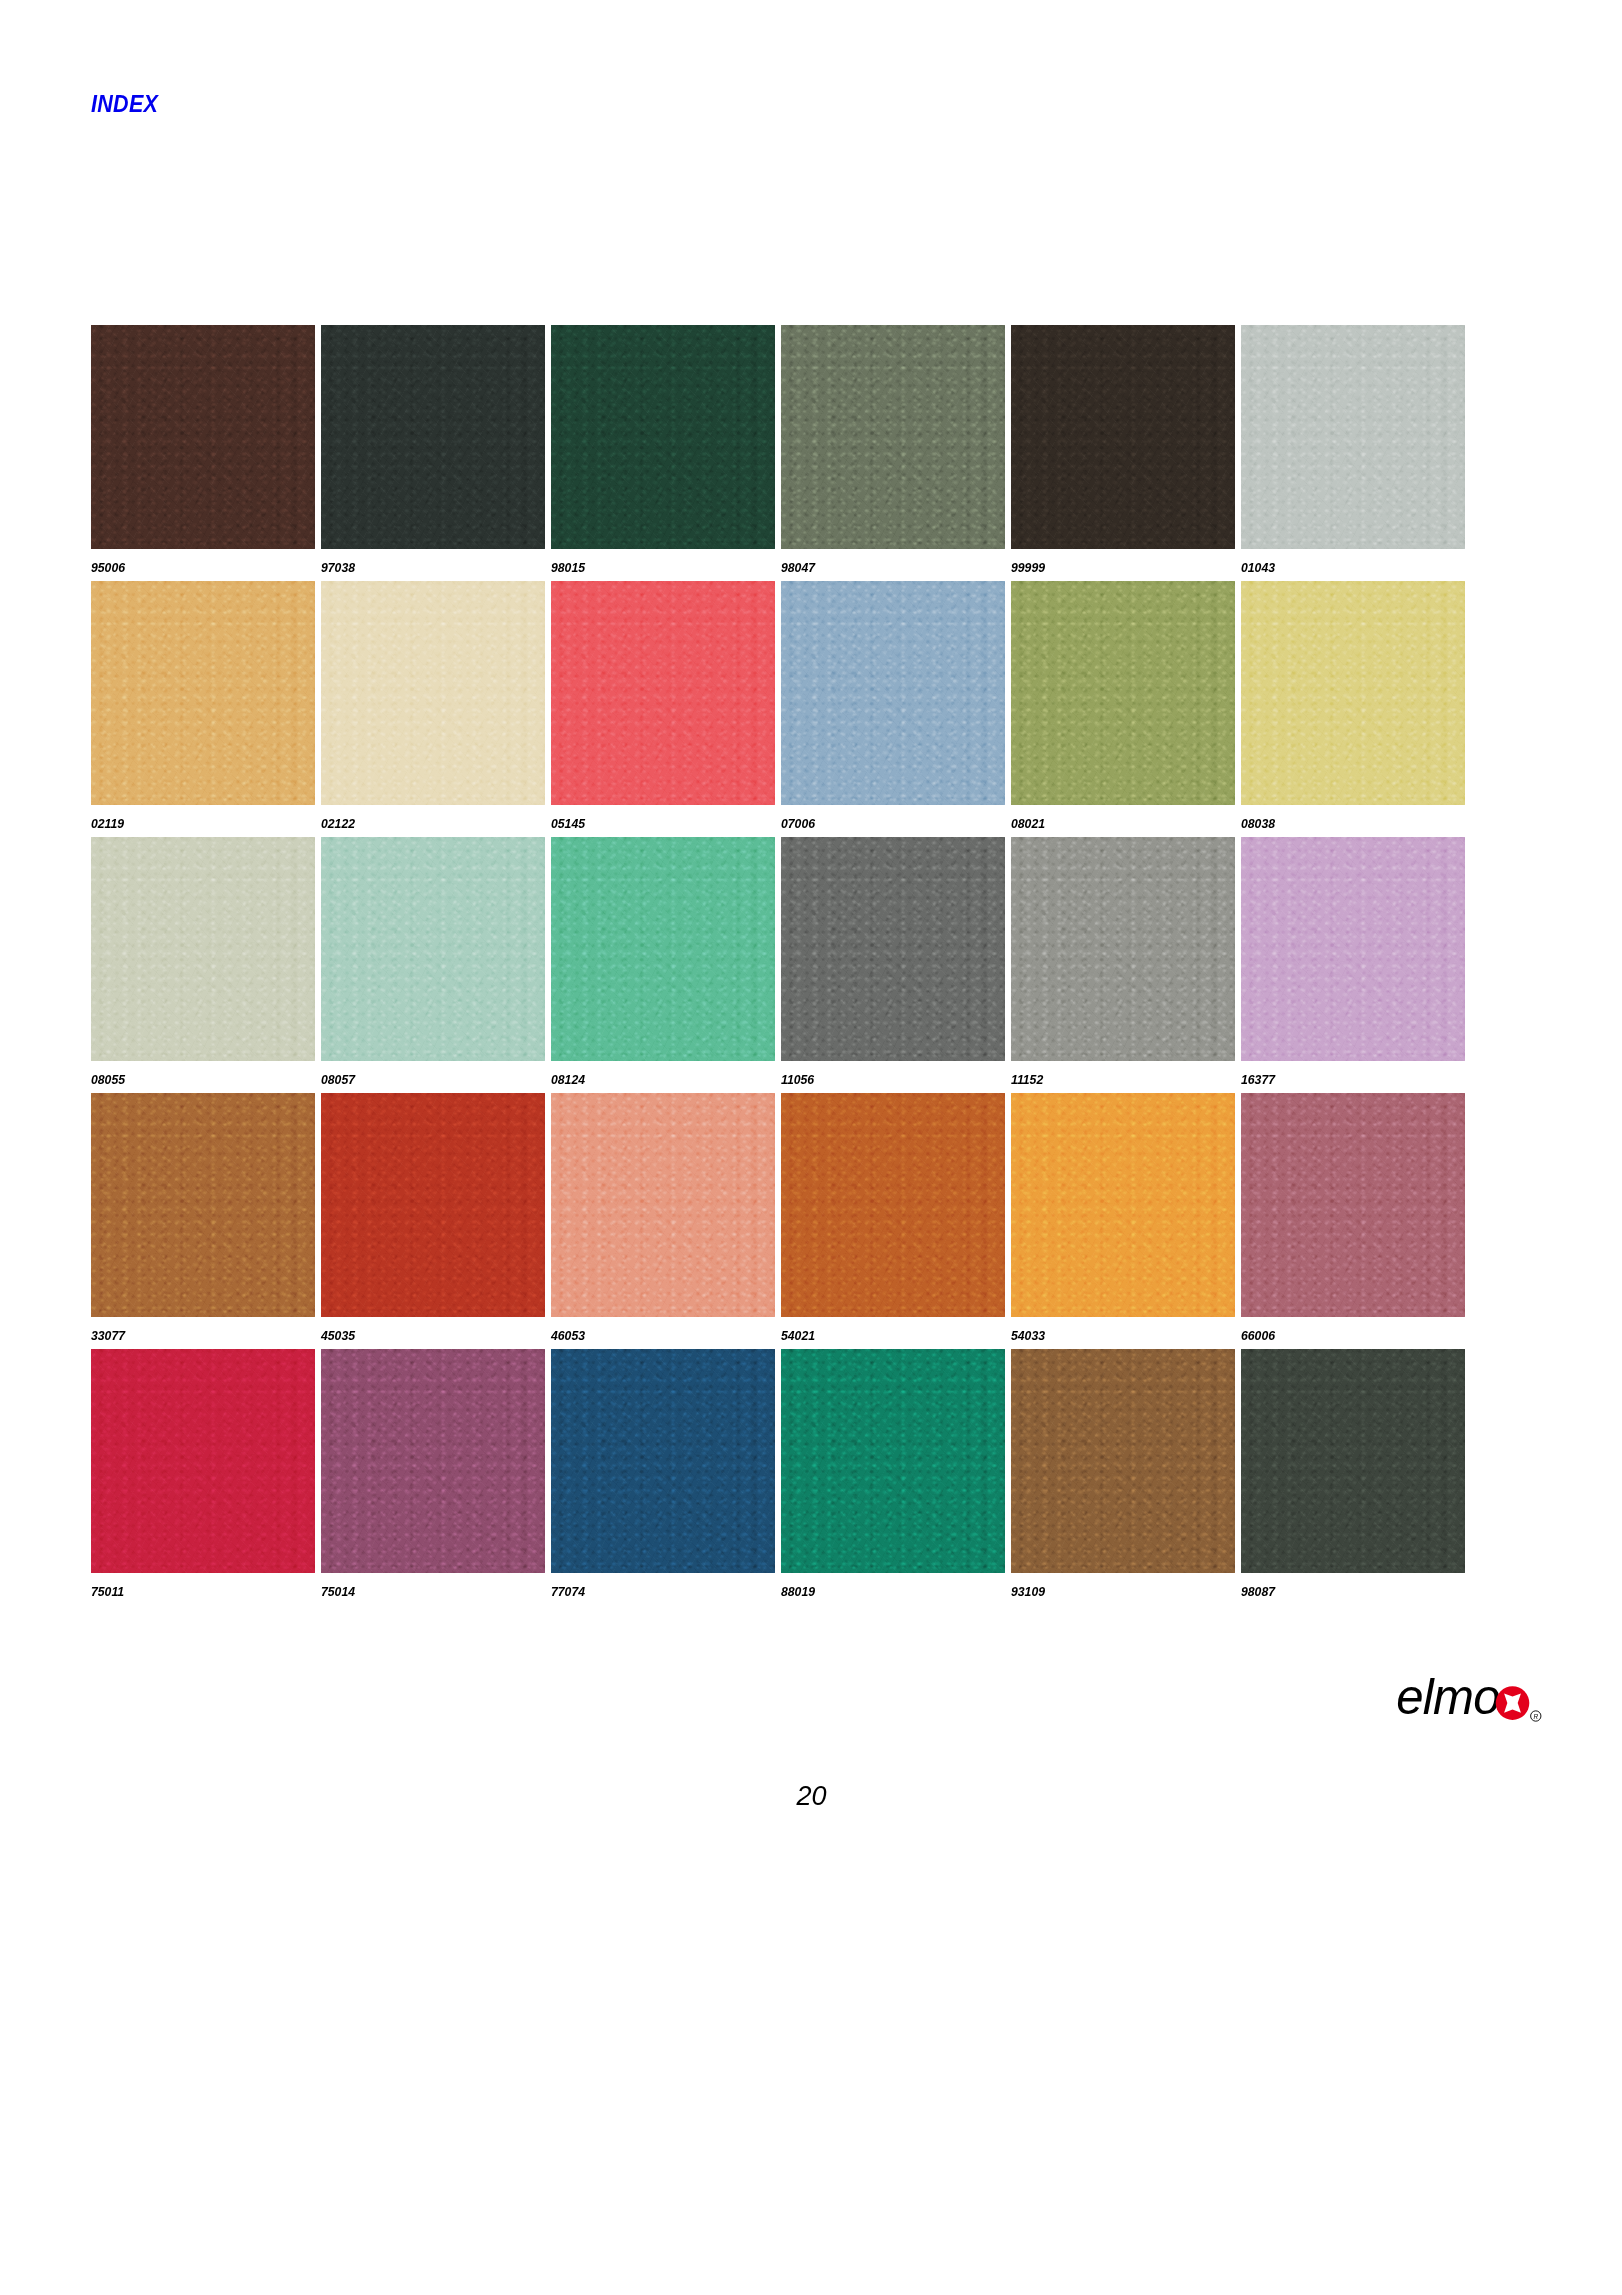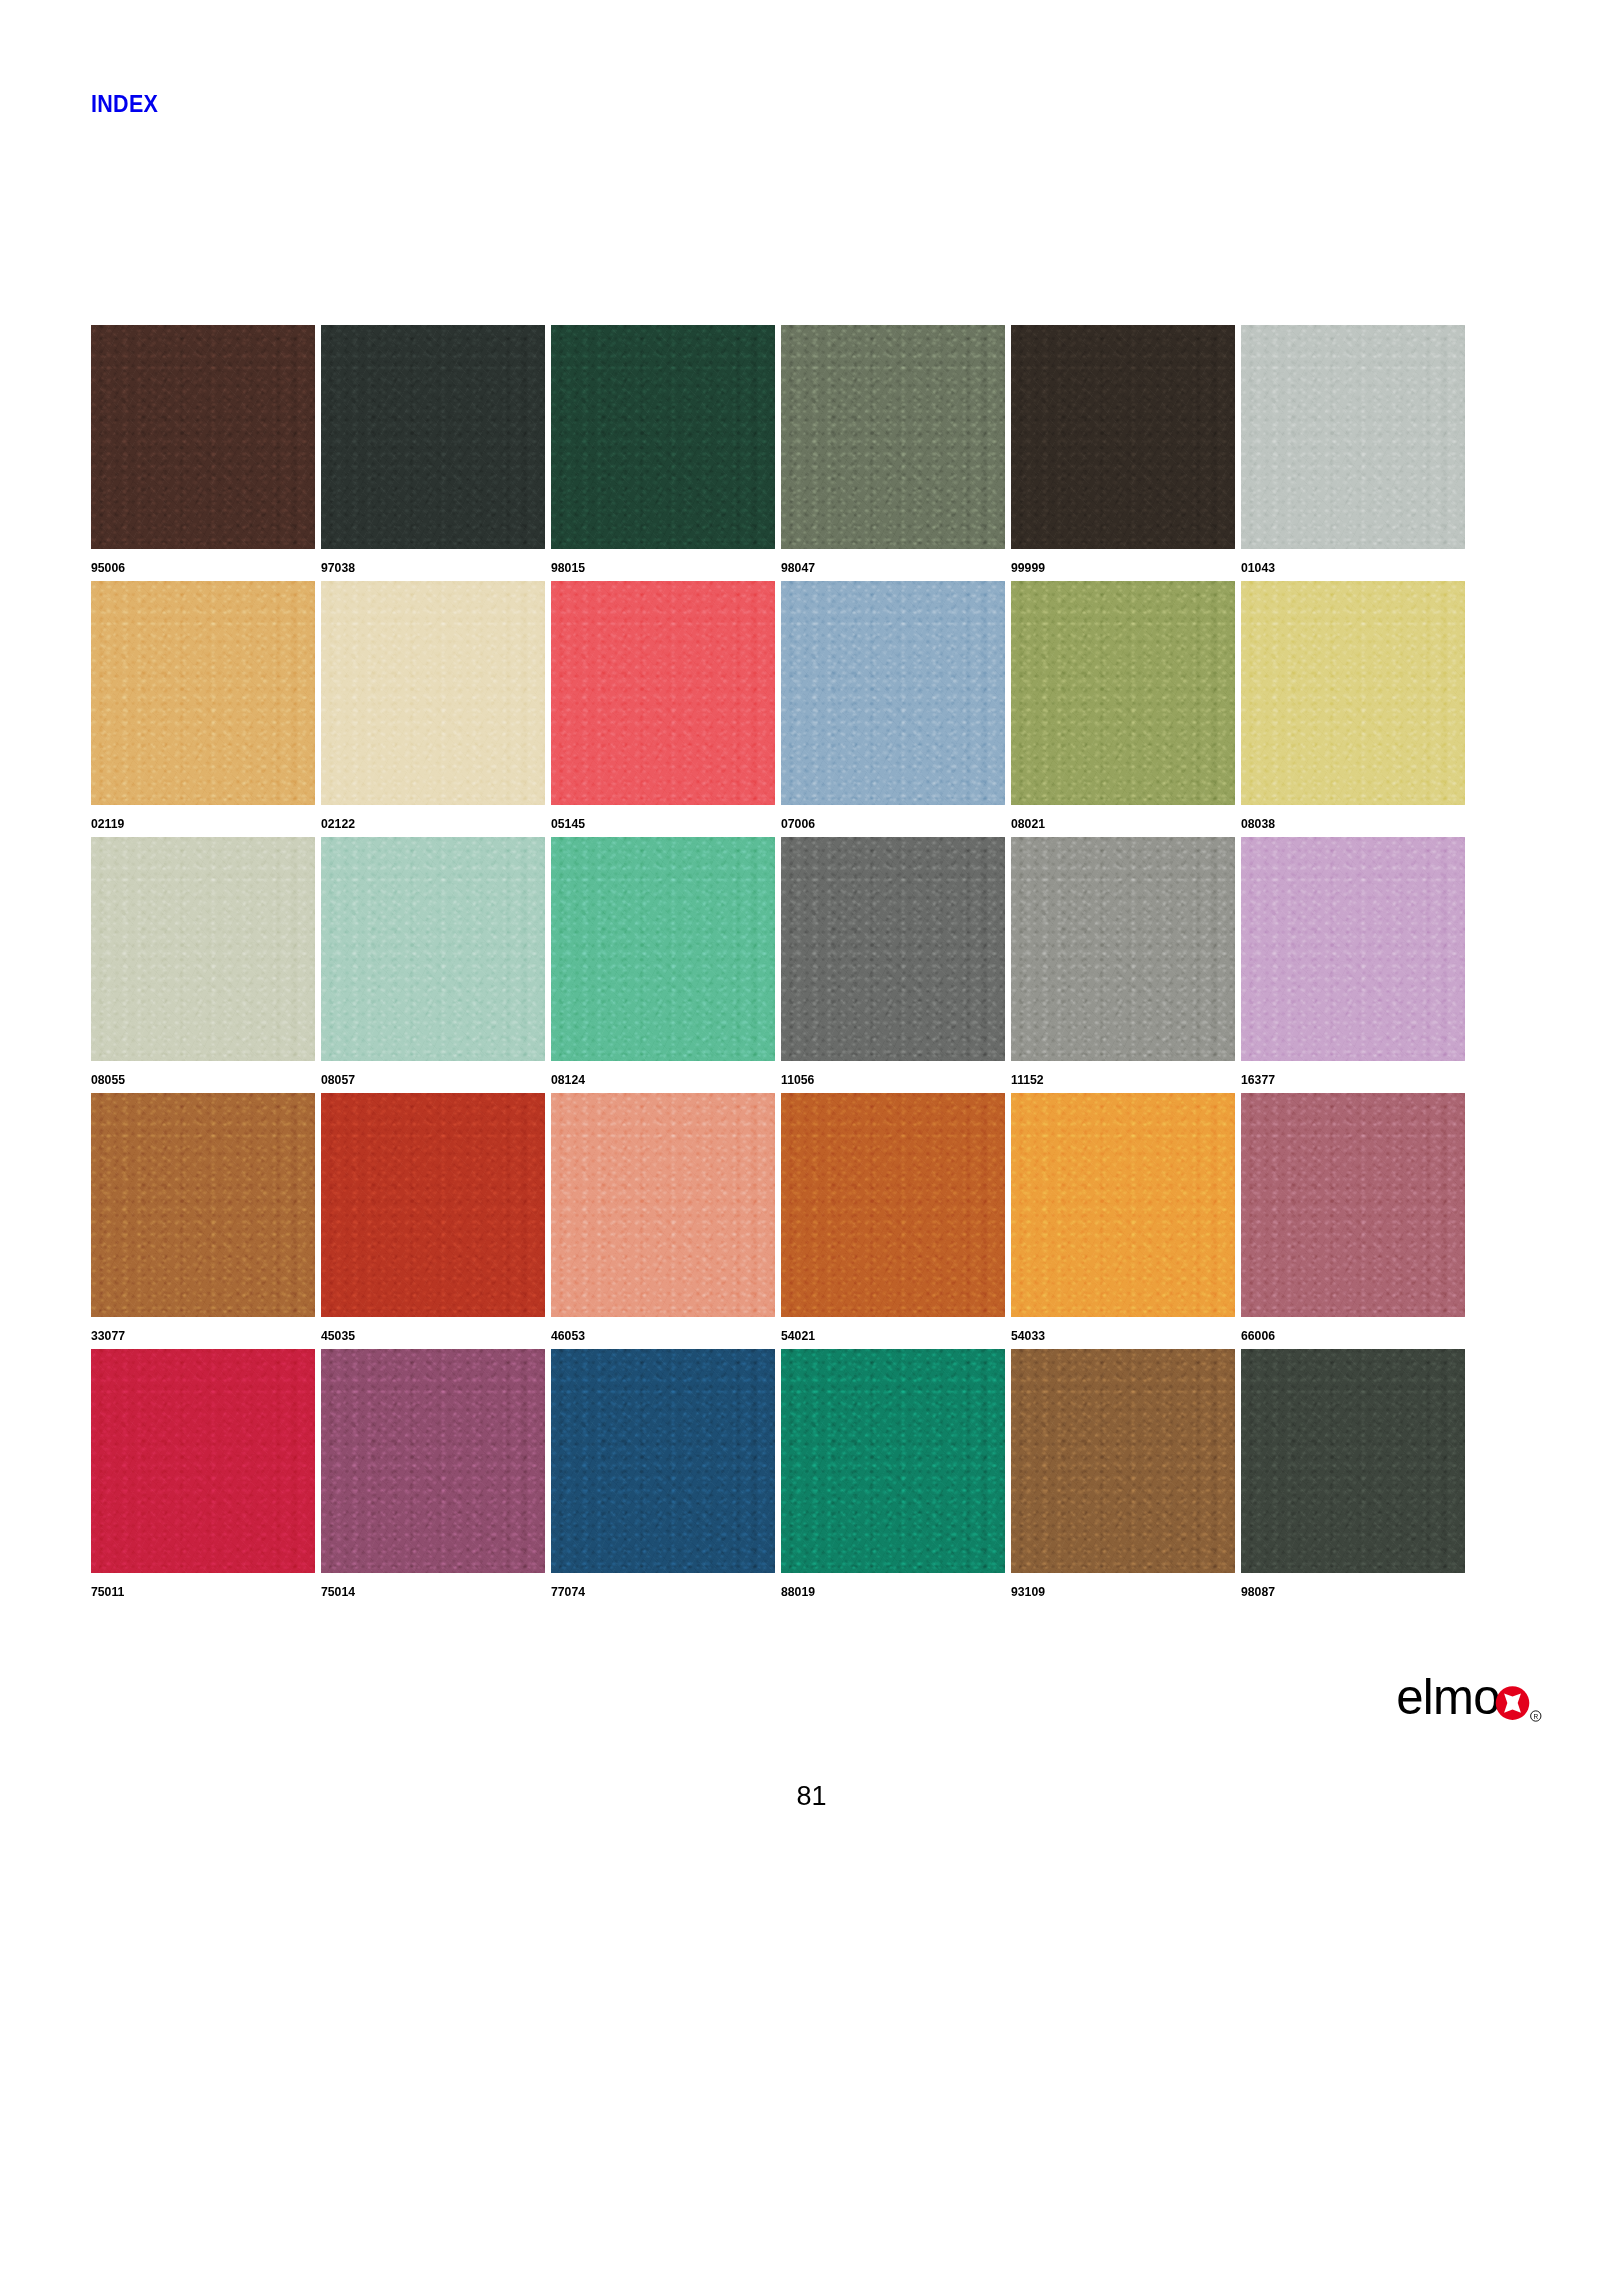--- a/index.html
+++ b/index.html
@@ -12,20 +12,21 @@
     font-family: "Liberation Sans", "DejaVu Sans", sans-serif;
     -webkit-font-smoothing: antialiased;
   }
 
   .page {
     position: relative;
     width: 1623px;
     height: 1854px;
     background: #ffffff;
     overflow: hidden;
+    font-style: italic;
   }
 
   
   .index-header {
     position: absolute;
     left: 91px;
     top: 91px;
     font-size: 23.4px;
     font-weight: bold;
     letter-spacing: 0.3px;
@@ -278,16 +279,16 @@
 
       <circle cx="180" cy="45" r="26" fill="#e3001b"></circle>
 
       <path d="M167 30 L180 35 L193 30 L188 45 L193 60 L180 55 L167 60 L172 45 Z" fill="#ffffff"></path>
 
       <circle cx="216" cy="65" r="8" fill="none" stroke="#000000" stroke-width="1.4"></circle>
       <text x="216" y="69" font-family="Liberation Sans, sans-serif" font-size="10" fill="#000000" text-anchor="middle">R</text>
     </svg>
   </div>
 
-  <div class="page-number">81</div>
+  <div class="page-number">20</div>
 
 </div>
 
 
 </body></html>

